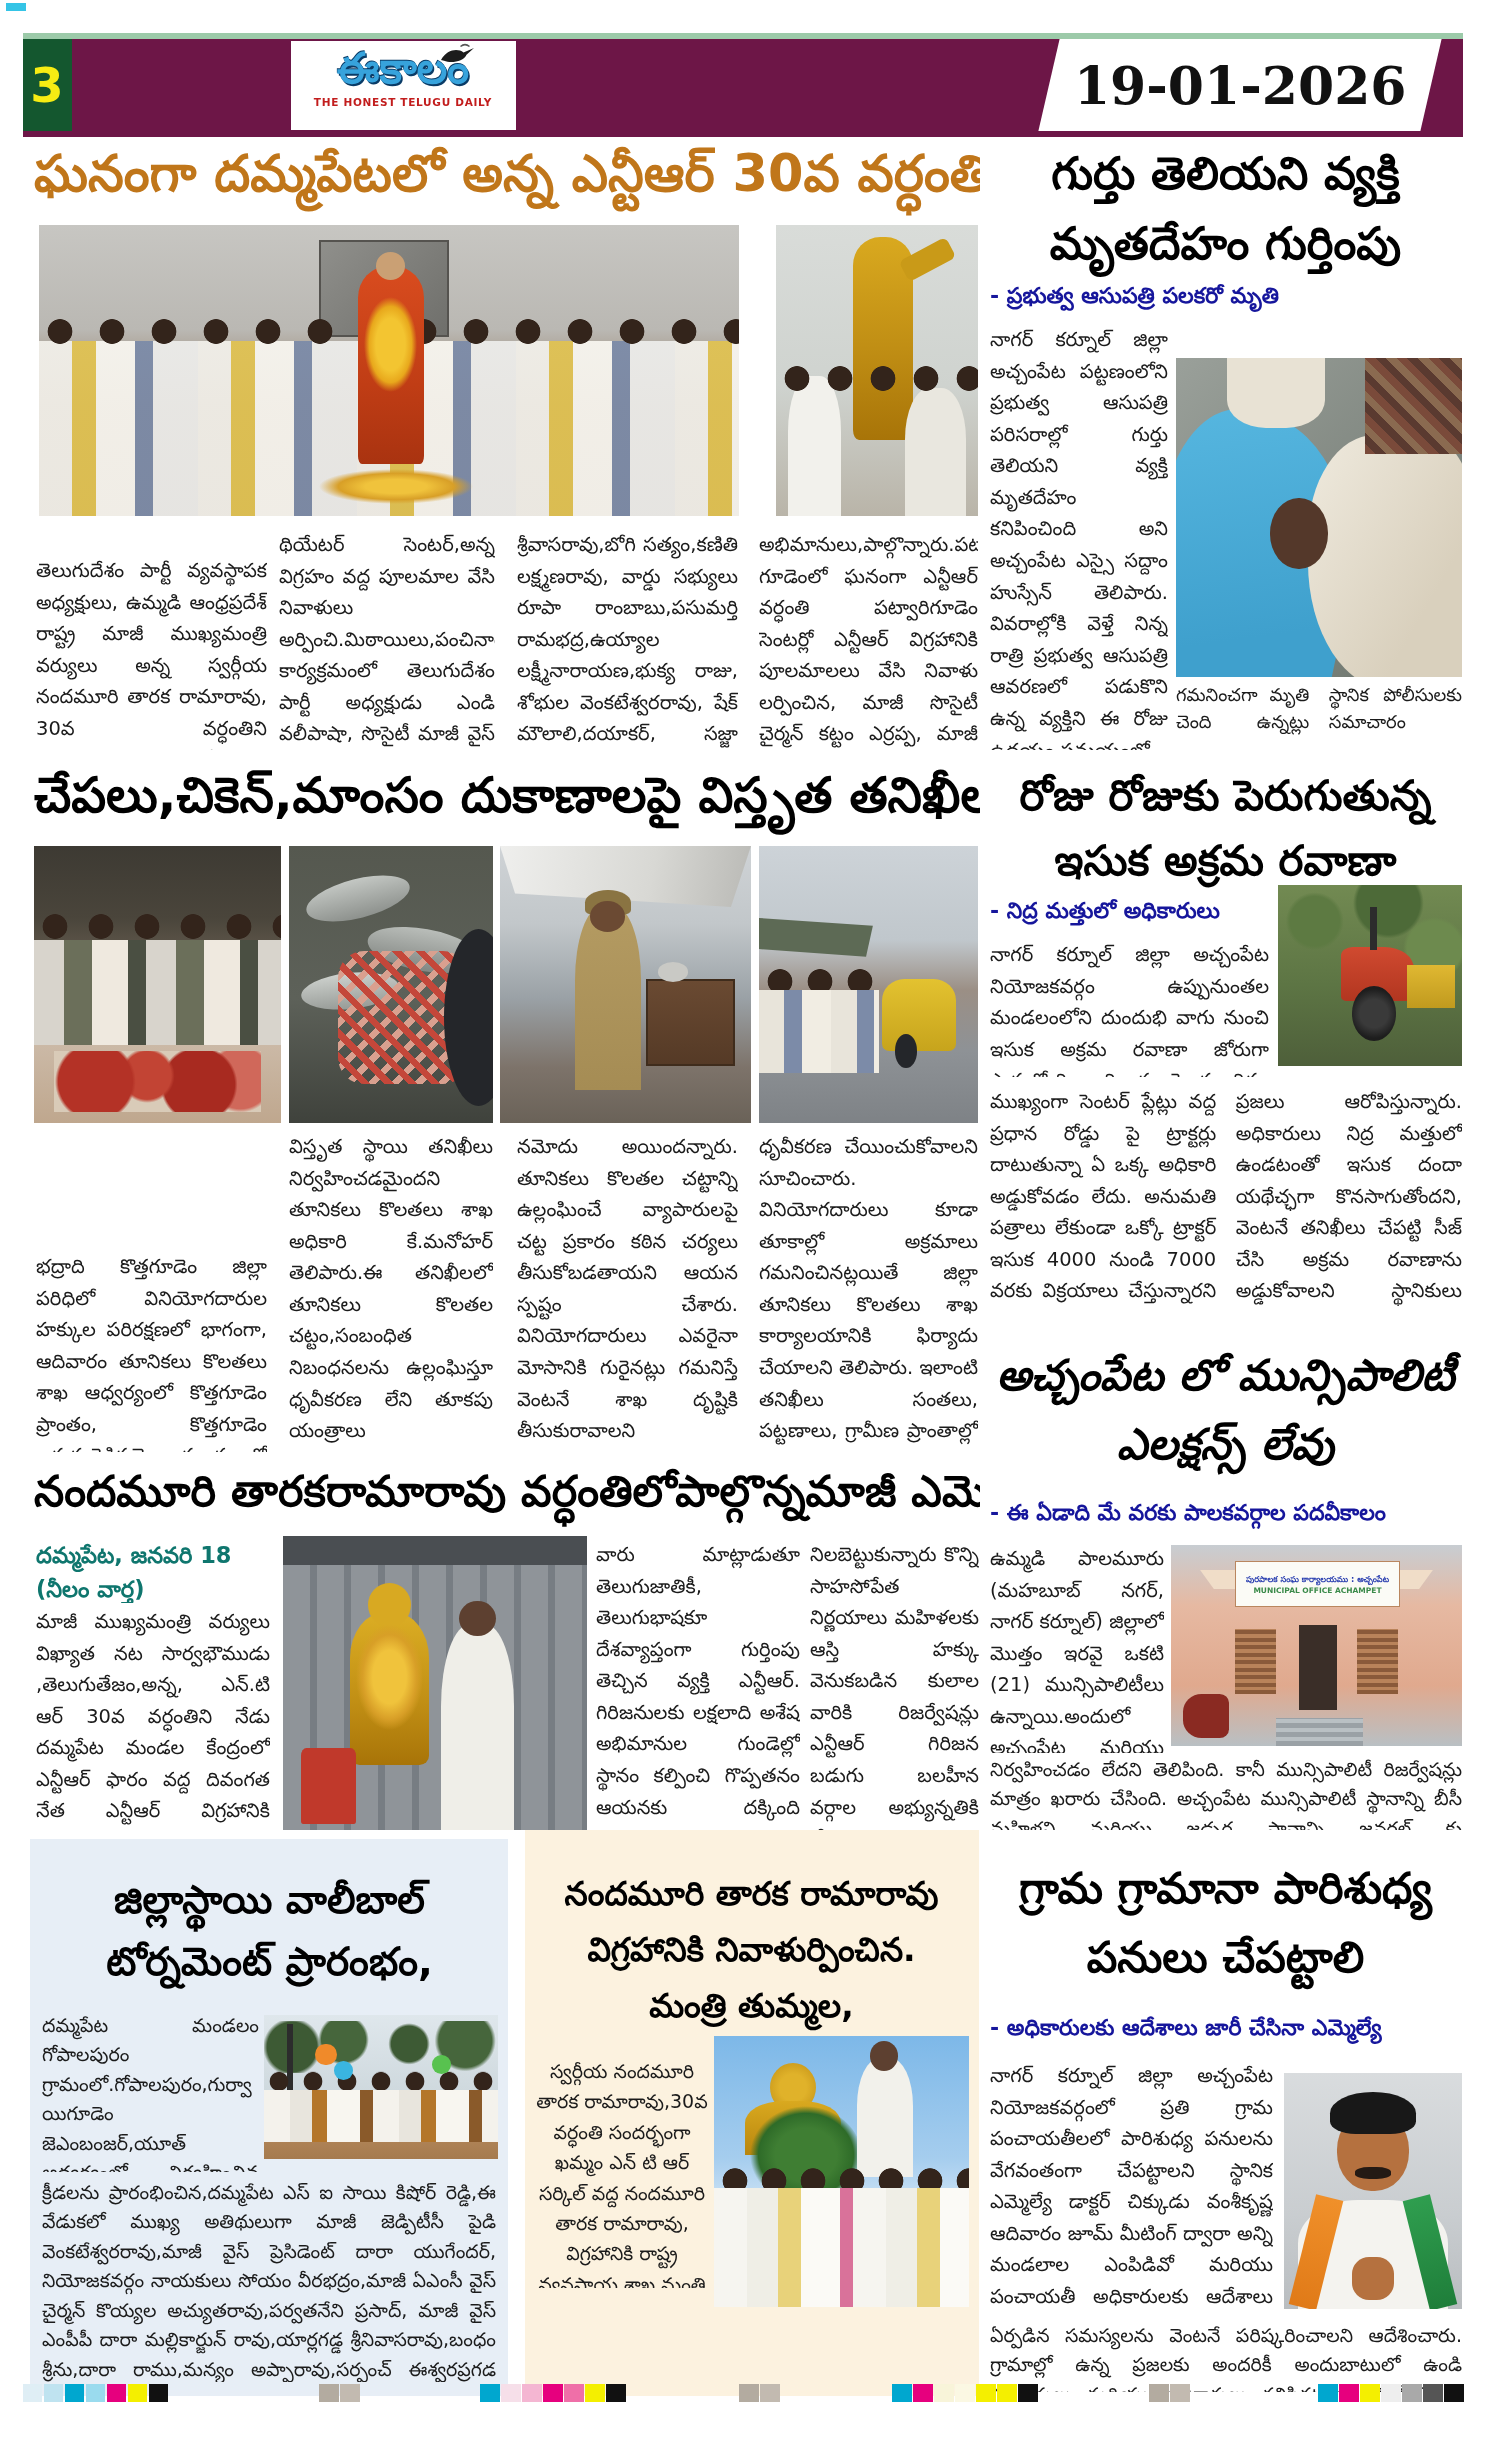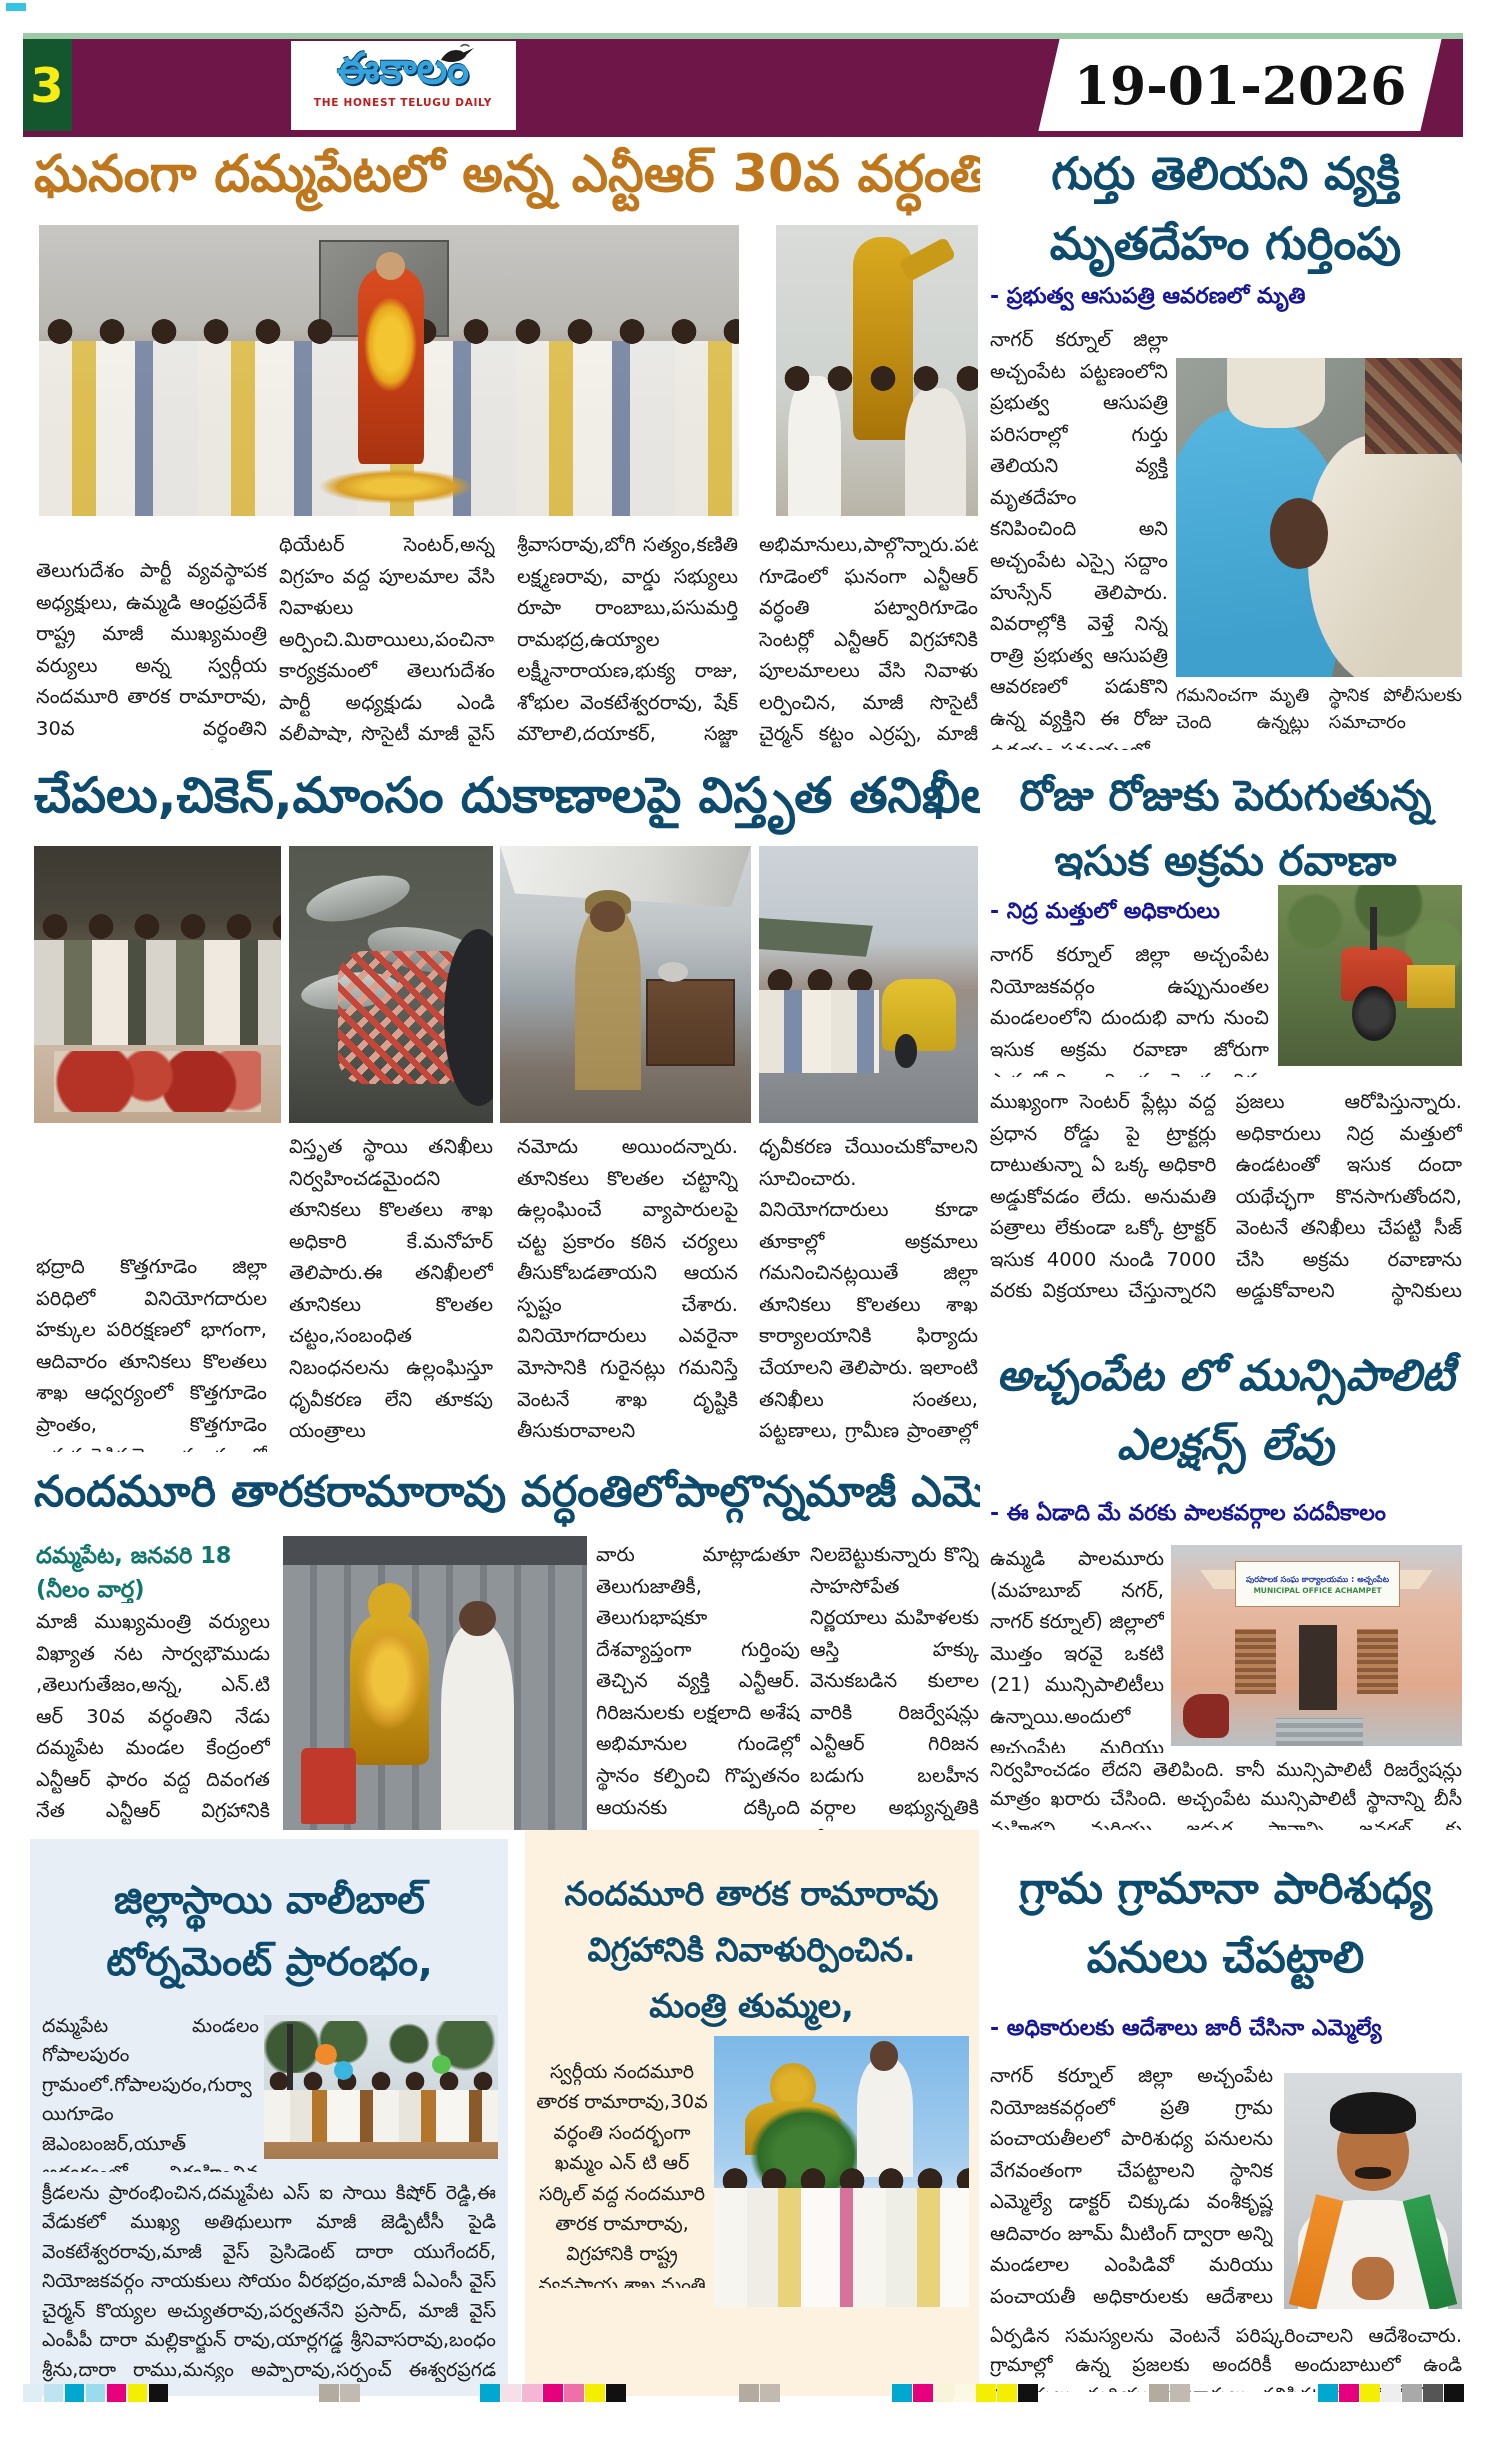--- a/index.html
+++ b/index.html
@@ -2,21 +2,21 @@
 <html style="font-size:12px"><head>
 <meta charset="utf-8">
 <style>
   html,body{margin:0;padding:0;background:#ffffff;}
   body{font-family:"DejaVu Sans",sans-serif;}
   .page{position:relative;width:1488px;height:2462px;background:#ffffff;overflow:hidden;}
   .abs{position:absolute;}
   .photo{position:absolute;overflow:hidden;}
   .tx{position:absolute;overflow:hidden;font-size:19.5px;line-height:1.62;color:#1b1b1b;text-align:justify;}
   .tx2{column-count:2;column-gap:19.5px;}
-  .hl{position:absolute;font-weight:bold;color:#0c4a6e;overflow:hidden;}
+  .hl{position:absolute;font-weight:bold;color:#000000;overflow:hidden;}
   .center{text-align:center;}
   .sub{position:absolute;font-weight:bold;color:#16169c;font-size:22px;overflow:hidden;}
   .ph-heads{position:absolute;left:0;right:0;height:39px;background-image:radial-gradient(circle at 21px 19.5px,#33241b 12px,transparent 12.7px);background-size:52px 39px;background-repeat:repeat-x;}
   .ph-bodies{position:absolute;left:0;right:0;background:repeating-linear-gradient(90deg,#f1efe9 0 33px,#e0c253 33px 57px,#f7f5ef 57px 96px,#7c8ba8 96px 114px,#ececea 114px 159px);}
   .sw{display:inline-block;width:19.5px;height:18px;margin-right:1.5px;vertical-align:top;}
   .marks{position:absolute;white-space:nowrap;height:19.5px;}
 </style>
 </head>
 <body>
 
@@ -64,21 +64,21 @@
     <div style="position:absolute;left:64%;top:56%;width:30%;height:44%;background:#e9e7df;border-radius:40% 40% 0 0;"></div>
     <div class="ph-heads" style="top:46%;background-size:43px 34px;"></div>
   </div>
 
   <div class="tx" style="left:36px;top:555px;width:231px;height:195px;">తెలుగుదేశం పార్టీ వ్యవస్థాపక అధ్యక్షులు, ఉమ్మడి ఆంధ్రప్రదేశ్ రాష్ట్ర మాజీ ముఖ్యమంత్రి వర్యులు అన్న స్వర్గీయ నందమూరి తారక రామారావు, 30వ వర్ధంతిని పురస్కరించుకొని,దమ్మపేట మండల తెలుగుదేశం పార్టీ ఆధ్వర్యంలో ఆదివారం ఉ 8 30 గం.లకు బాలాజీ</div>
   <div class="tx" style="left:279px;top:529px;width:216px;height:221px;">థియేటర్ సెంటర్,అన్న విగ్రహం వద్ద పూలమాల వేసి నివాళులు అర్పించి.మిఠాయిలు,పంచినారు.ఈ కార్యక్రమంలో తెలుగుదేశం పార్టీ అధ్యక్షుడు ఎండి వలీపాషా, సొసైటీ మాజీ వైస్ చైర్మన్ కట్టం ఎర్రప్ప,మాజీ ఉప సర్పంచ్ దారా యుగంధర్,నాయుడు వీరస్వామి,నాయుడు బాబురావు నాయుడు సుబ్బారావు,బంధం</div>
   <div class="tx" style="left:517px;top:529px;width:221px;height:221px;">శ్రీవాసరావు,బోగి సత్యం,కణితి లక్ష్మణరావు, వార్డు సభ్యులు రూపా రాంబాబు,పసుమర్తి రామభద్ర,ఉయ్యాల లక్ష్మీనారాయణ,భుక్య రాజు, శోభుల వెంకటేశ్వరరావు, షేక్ మౌలాలి,దయాకర్, సజ్జా రాంబాబు,చెర్ర ధర్మారావు, పోసుగంటి మణికంఠ,రొక్కా ప్రకాశ్,పొదిలి కృష్ణ,రూపా నాగ రాజు నాయకులు,కార్యకర్తలు,నందమూరి</div>
   <div class="tx" style="left:759px;top:529px;width:219px;height:221px;">అభిమానులు,పాల్గొన్నారు.పట్వారి గూడెంలో ఘనంగా ఎన్టీఆర్ వర్ధంతి పట్వారిగూడెం సెంటర్లో ఎన్టీఆర్ విగ్రహానికి పూలమాలలు వేసి నివాళు లర్పించిన, మాజీ సొసైటీ చైర్మన్ కట్టం ఎర్రప్ప, మాజీ వైస్ ఎంపిపీ సున్నం బుల్లయ్య, తదితరులు.</div>
 
   <div class="hl center" style="left:988px;top:139px;width:475px;height:139px;font-size:45px;line-height:1.55;">గుర్తు తెలియని వ్యక్తి మృతదేహం గుర్తింపు</div>
-  <div class="sub" style="left:990px;top:283px;width:465px;height:30px;">- ప్రభుత్వ ఆసుపత్రి ఆవరణలో మృతి</div>
+  <div class="sub" style="left:990px;top:283px;width:465px;height:30px;">- ప్రభుత్వ ఆసుపత్రి పలకరో మృతి</div>
 
   <div class="tx" style="left:990px;top:324px;width:178px;height:426px;">నాగర్ కర్నూల్ జిల్లా అచ్చంపేట పట్టణంలోని ప్రభుత్వ ఆసుపత్రి పరిసరాల్లో గుర్తు తెలియని వ్యక్తి మృతదేహం కనిపించింది అని అచ్చంపేట ఎస్సై సద్దాం హుస్సేన్ తెలిపారు. వివరాల్లోకి వెళ్తే నిన్న రాత్రి ప్రభుత్వ ఆసుపత్రి ఆవరణలో పడుకొని ఉన్న వ్యక్తిని ఈ రోజు ఉదయం సమయంలో</div>
   <div class="photo" style="left:1176px;top:358px;width:286px;height:319px;background:linear-gradient(135deg,#9aa09a 0%,#7d847d 60%,#6d756d 100%);">
     <div style="position:absolute;left:-8%;top:18%;width:70%;height:95%;background:linear-gradient(160deg,#57b7e0 0%,#3fa0cd 70%);border-radius:30% 60% 20% 40%;transform:rotate(12deg);"></div>
     <div style="position:absolute;left:46%;top:24%;width:58%;height:80%;background:linear-gradient(120deg,#efeade 0%,#d9d0bd 70%);border-radius:40% 30% 20% 50%;"></div>
     <div style="position:absolute;left:33%;top:44%;width:20%;height:22%;background:#54382a;border-radius:50%;"></div>
     <div style="position:absolute;right:0;top:0;width:34%;height:30%;background:repeating-linear-gradient(45deg,#7a4a3a 0 7.5px,#5a3a30 7.5px 15px,#8a6a50 15px 22.5px);"></div>
     <div style="position:absolute;left:18%;top:0;width:34%;height:22%;background:#e8e2d4;border-radius:0 0 40% 40%;"></div>
   </div>
   <div class="tx tx2" style="left:1176px;top:681px;width:286px;height:72px;font-size:18px;line-height:1.5;">గమనించగా మృతి చెంది ఉన్నట్లు స్థానిక పోలీసులకు సమాచారం ఇచ్చారు. ఘటనా స్థలానికి చేరుకున్న పోలీసులు మృతదేహాన్ని స్వాధీనం చేసుకుని పోస్టుమార్టం నిమిత్తం ఆసుపత్రి మార్చురీకి తరలించారు. ఎవరో తెలియని ఈ వ్యక్తి వివరాలు తెలిసిన వారు అచ్చంపేట పోలీసులకు సమాచారం అందించాలని ఎస్సై కోరారు. మృతదేహం గుర్తింపు కోసం పోలీసులు ఆధారాలు సేకరిస్తున్నారు. ఆయా వార్తలపై సర్వత్రా ప్రకటనలు కురిపించారు.</div>

